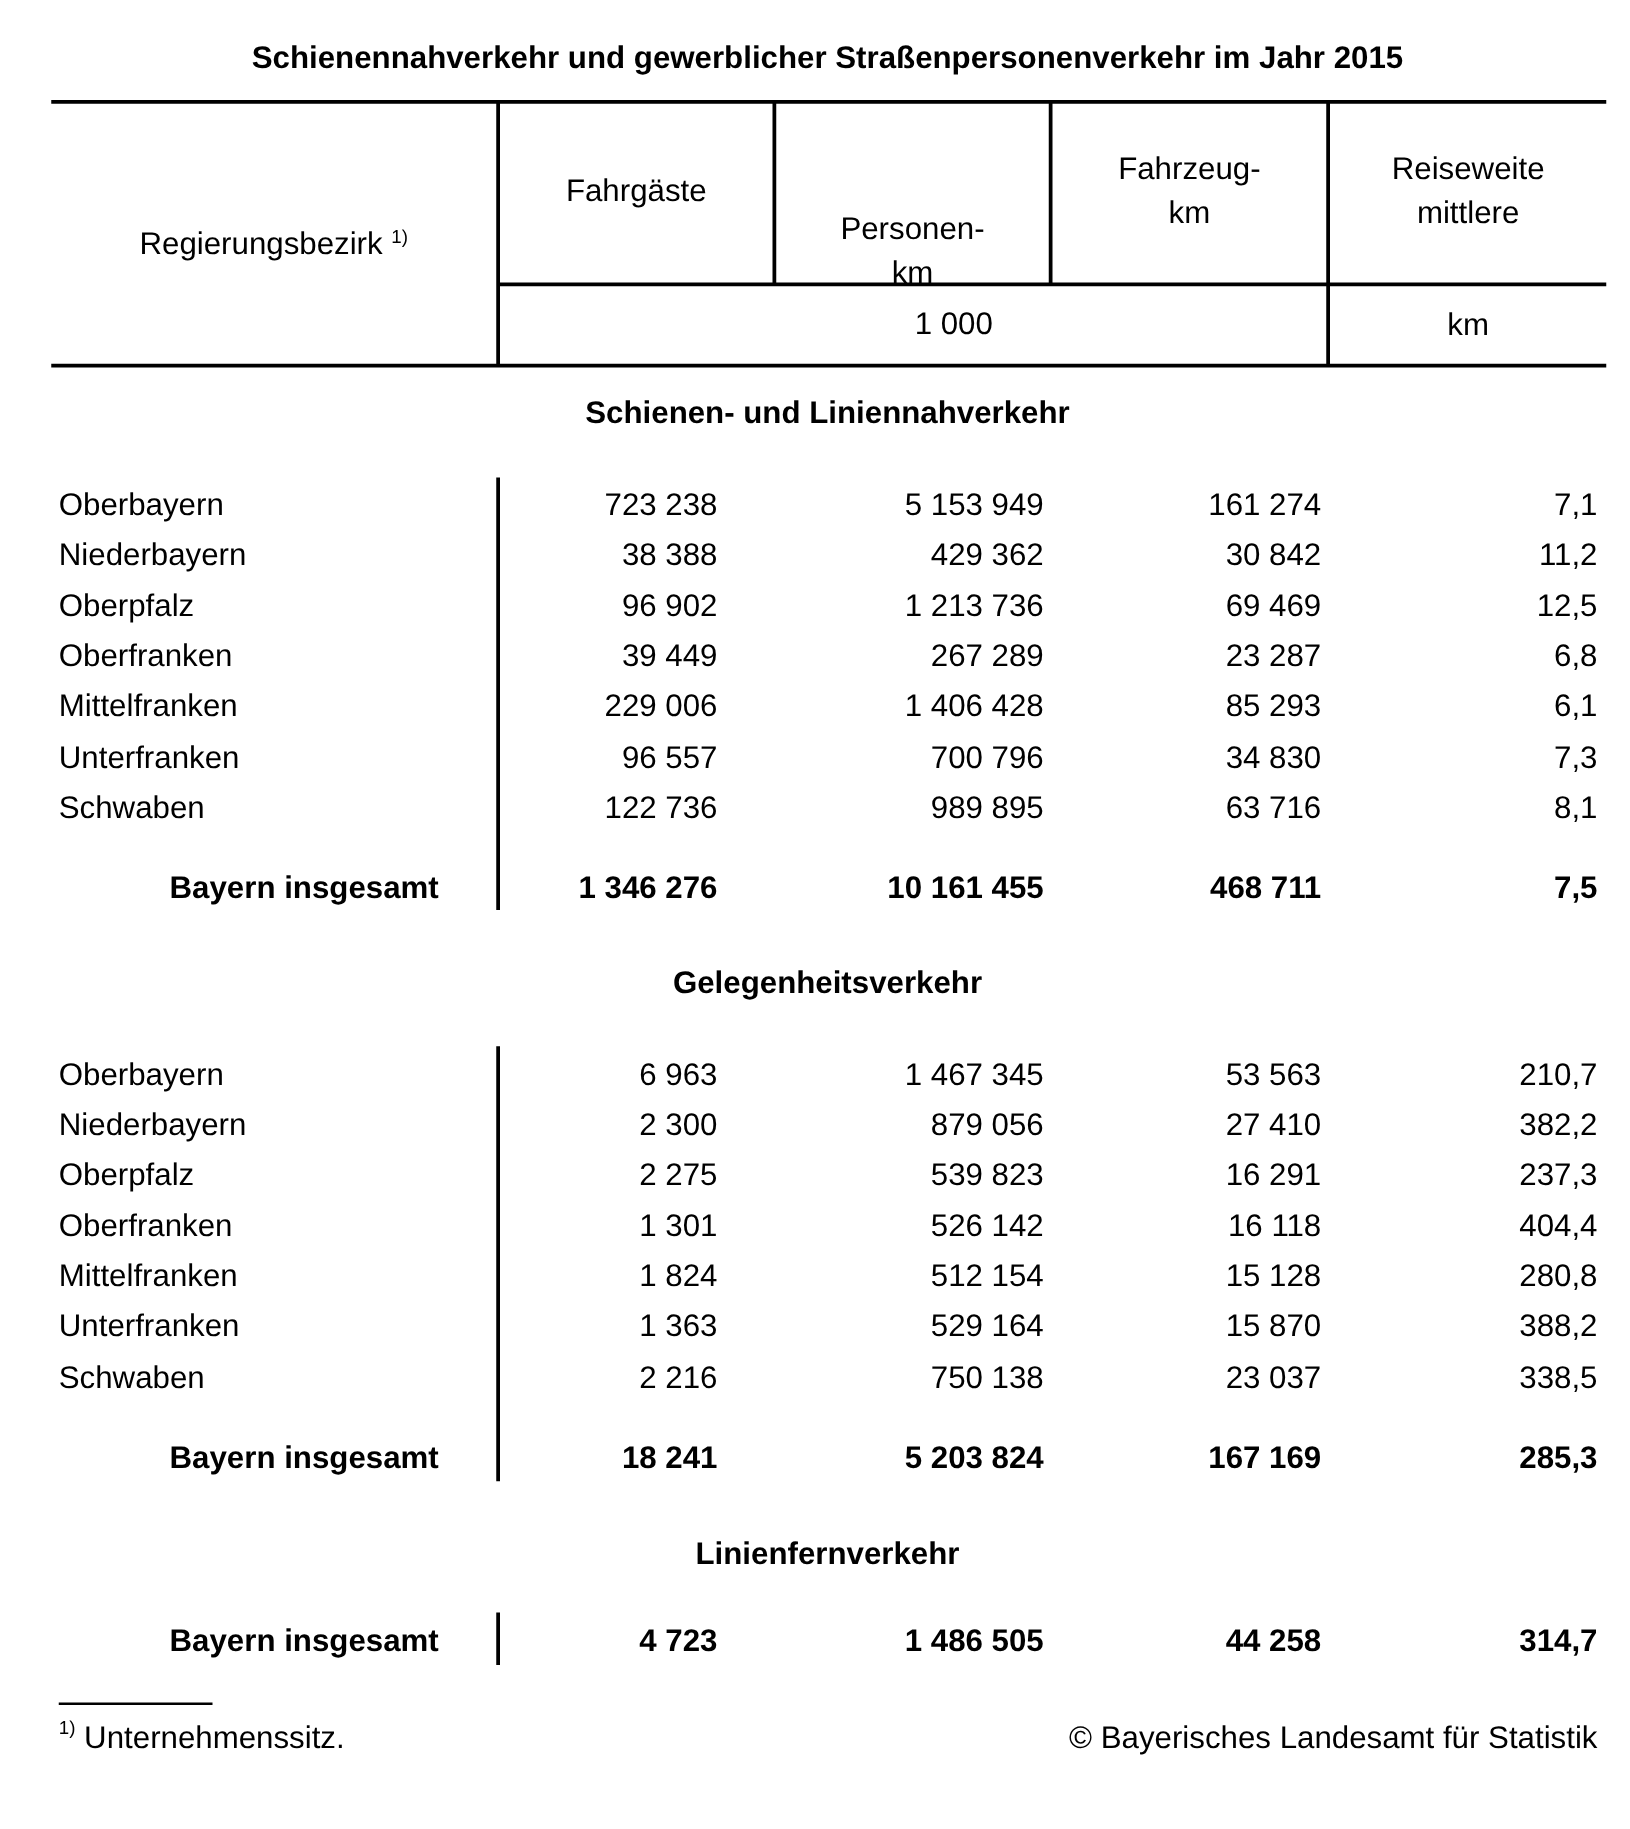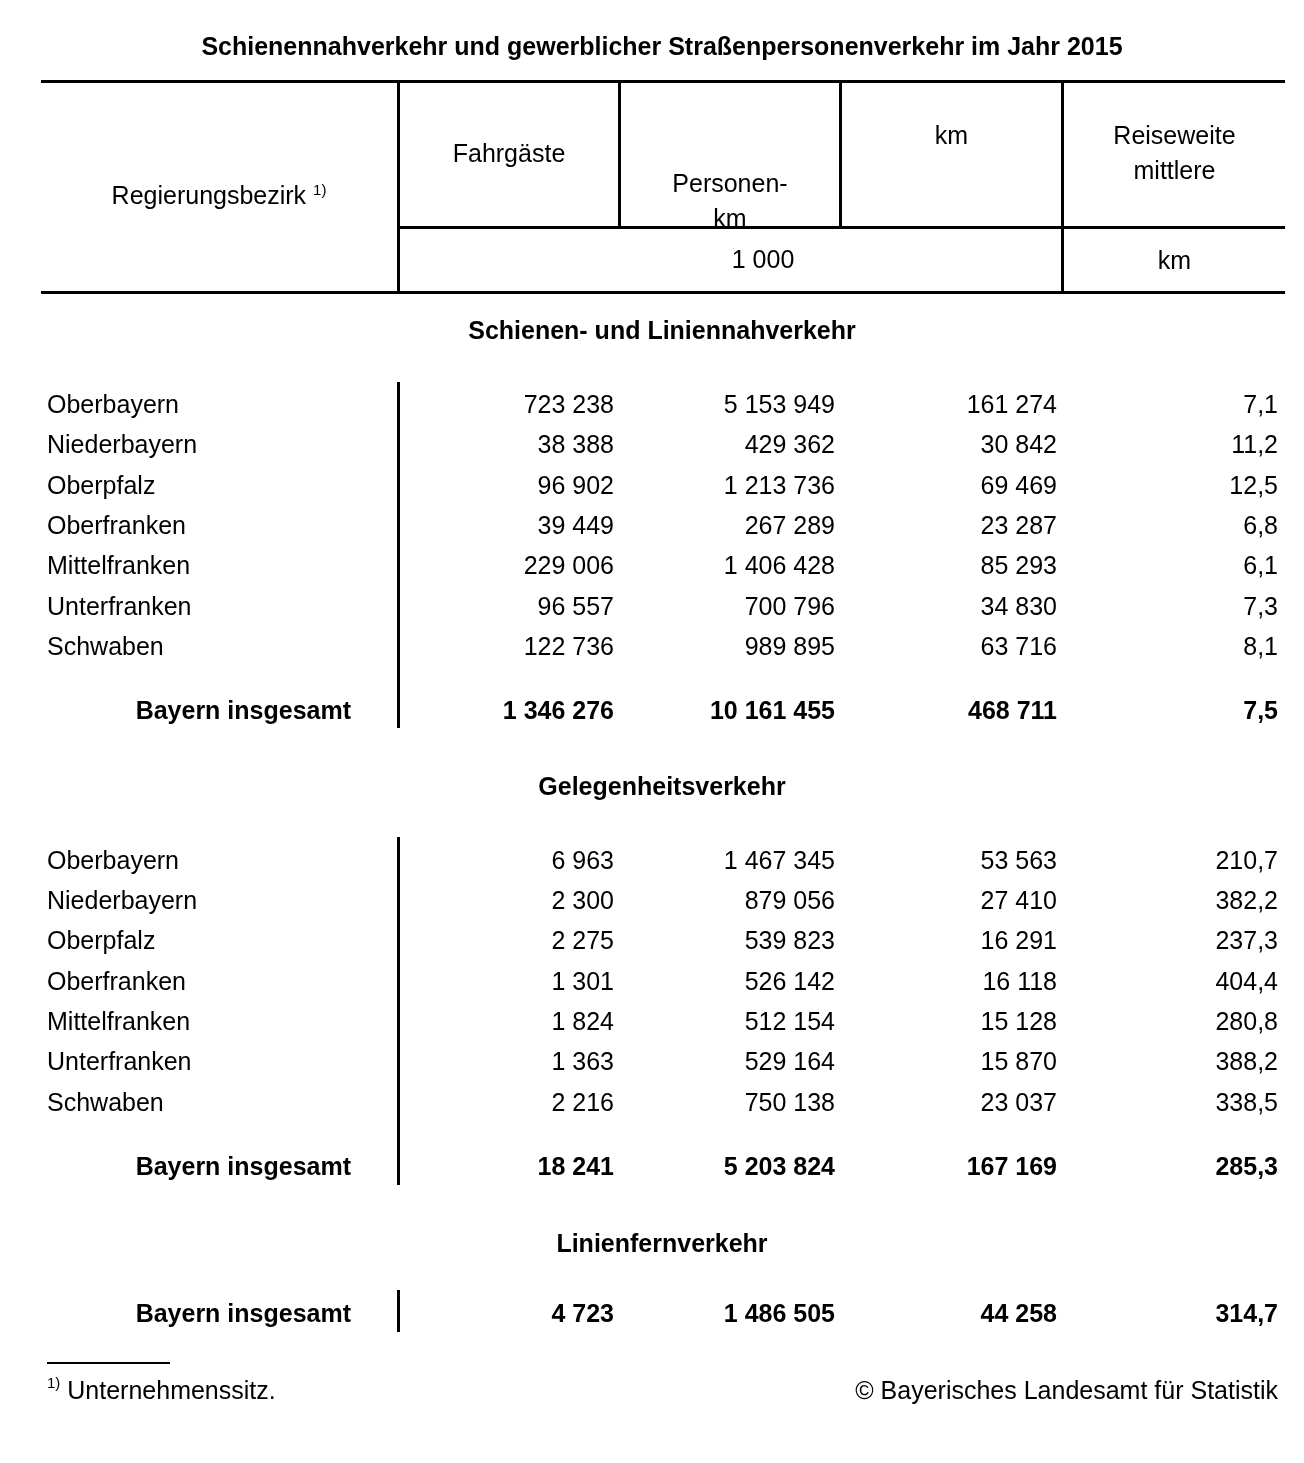--- a/index.html
+++ b/index.html
@@ -6,21 +6,21 @@
   body { width:1304px; height:1463px; position:relative; font-family:"Liberation Sans", sans-serif; color:#000; overflow:hidden; }
   .abs { position:absolute; }
   .title { left:0; width:1324px; top:32px; text-align:center; font-weight:bold; font-size:25px; }
   .hline { background:#000; left:41px; width:1244px; height:3px; }
   .vline { background:#000; width:3px; }
   .hdr { font-size:25px; text-align:center; line-height:35px; }
   .row { position:absolute; left:0; width:1304px; height:40px; font-size:25px; line-height:40px; }
   .row .name { position:absolute; left:47px; }
   .row .total-name { position:absolute; right:953px; font-weight:bold; }
   .row .c { position:absolute; text-align:right; }
-  .row .c1 { right:690px; }
+  .row .c1 { right:730px; }
   .row .c2 { right:469px; }
   .row .c3 { right:247px; }
   .row .c4 { right:26px; }
   .bold { font-weight:bold; }
   .section { left:0; width:1324px; text-align:center; font-weight:bold; font-size:25px; }
   .foot-rule { left:47px; top:1362px; width:123px; height:2px; background:#000; }
   .footnote { left:47px; top:1376px; font-size:25px; }
   .footnote sup { font-size:15px; vertical-align:top; position:relative; top:-2px; }
   .copyright { right:26px; top:1376px; font-size:25px; }
 </style>
@@ -42,20 +42,21 @@
   <sup style="font-size:15px;">1)</sup>
 </div>
 <div class="abs hdr" style="left:400px; width:218px; top:136px;">
   <div>Fahrgäste</div>
 </div>
 <div class="abs hdr" style="left:621px; width:218px; top:118px;margin-top:48px;">
   <div>Personen-</div>
   <div>km</div>
 </div>
 <div class="abs hdr" style="left:842px; width:219px; top:118px;">
+  <div>Fahrzeug-</div>
   <div>km</div>
 </div>
 <div class="abs hdr" style="left:1064px; width:221px; top:118px;">
   <div>Reiseweite</div>
   <div>mittlere</div>
 </div>
 <div class="abs hdr" style="left:400px; width:726px; top:242px;">1 000</div>
 <div class="abs hdr" style="left:1064px; width:221px; top:243px;">km</div>
 
 <div class="abs section" style="top:316px;">Schienen- und Liniennahverkehr</div>

